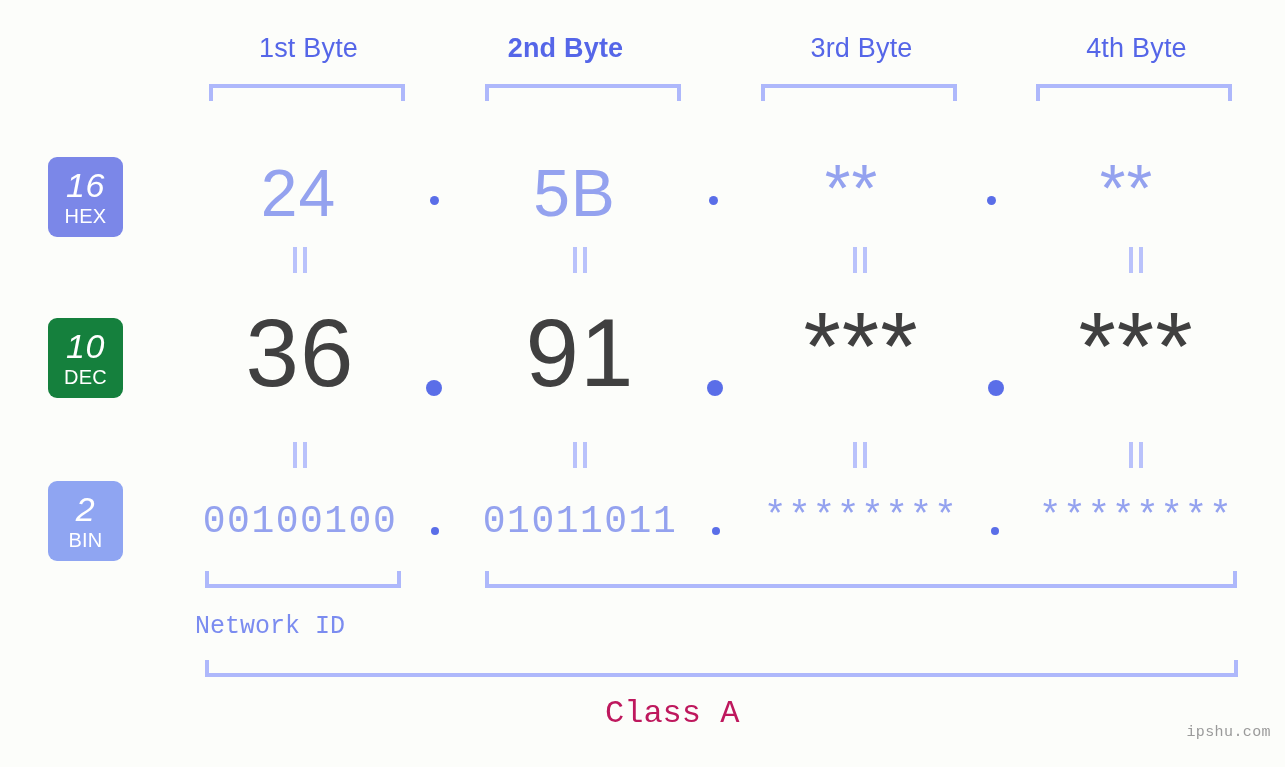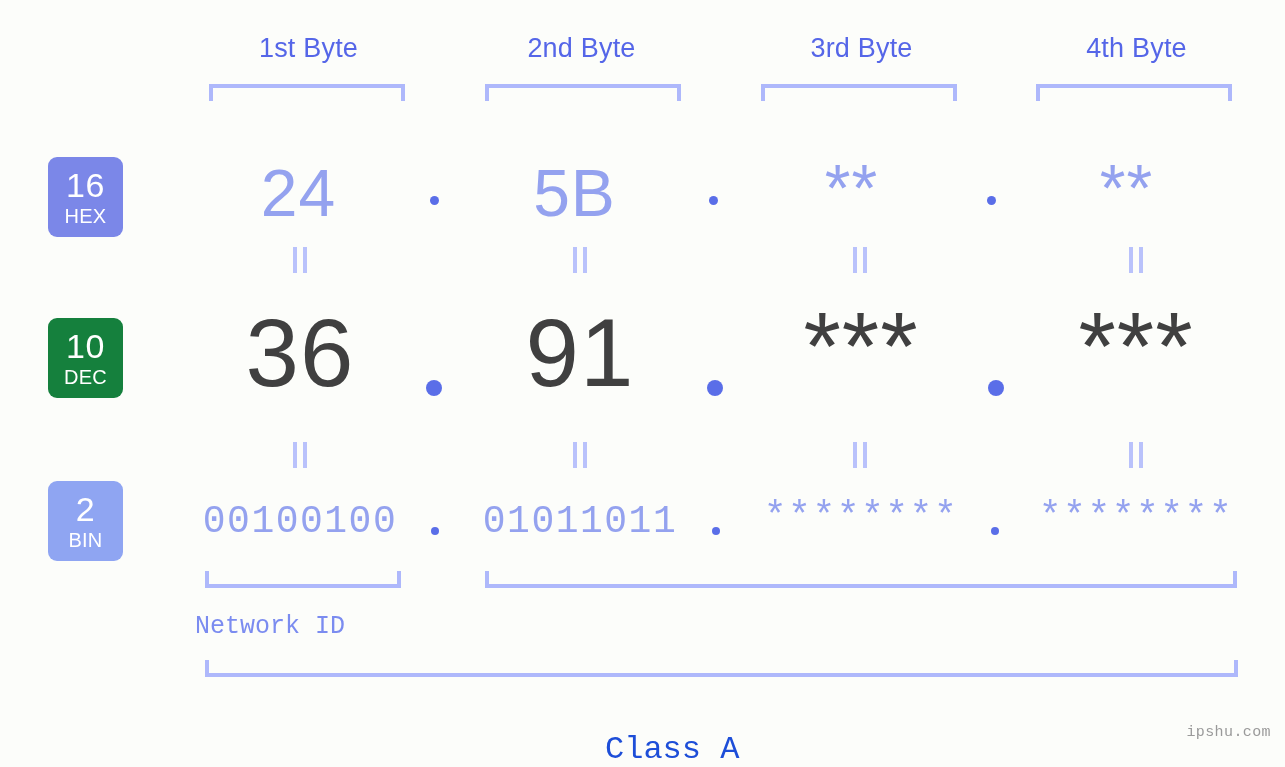--- a/index.html
+++ b/index.html
@@ -61,20 +61,21 @@
     display: flex;
     flex-direction: column;
     align-items: center;
     justify-content: center;
     line-height: 1;
   }
   .badge .num {
     font-size: 34px;
     font-weight: 400;
     letter-spacing: 0.5px;
+    font-style: italic;
   }
   .badge .nm {
     font-size: 20px;
     margin-top: 4px;
     letter-spacing: 0.3px;
   }
 
   
   .val {
     position: absolute;
@@ -132,42 +133,41 @@
   .caption {
     position: absolute;
     text-align: left;
     white-space: nowrap;
     color: #7b8cf0;
     font-family: "Liberation Mono", monospace;
     font-size: 25px;
     line-height: 1;
   }
   .caption.classa {
-    color: #1d4ed8;
+    color: #be185d;
     font-size: 32px;
-    margin-top: 36px;
   }
 
   .watermark {
     position: absolute;
     right: 14px;
     bottom: 26px;
     color: #9a9a9a;
     font-family: "Liberation Mono", monospace;
     font-size: 15px;
     letter-spacing: 0.4px;
   }
 </style>
 </head>
 <body>
 
 <div class="stage">
 
   <div class="byte-label" style="left:196px;width:225px;">1st Byte</div>
-  <div class="byte-label" style="left:469px;width:225px;">2nd Byte</div>
+  <div class="byte-label" style="left:453px;width:225px;font-weight:bold;">2nd Byte</div>
   <div class="byte-label" style="left:749px;width:225px;">3rd Byte</div>
   <div class="byte-label" style="left:1024px;width:225px;">4th Byte</div>
 
   <div class="bracket down" style="left:209px;top:84px;width:196px;"></div>
   <div class="bracket down" style="left:485px;top:84px;width:196px;"></div>
   <div class="bracket down" style="left:761px;top:84px;width:196px;"></div>
   <div class="bracket down" style="left:1036px;top:84px;width:196px;"></div>
 
   <div class="badge" style="top:157px;background:#7b87e8;">
     <span class="num">16</span>

